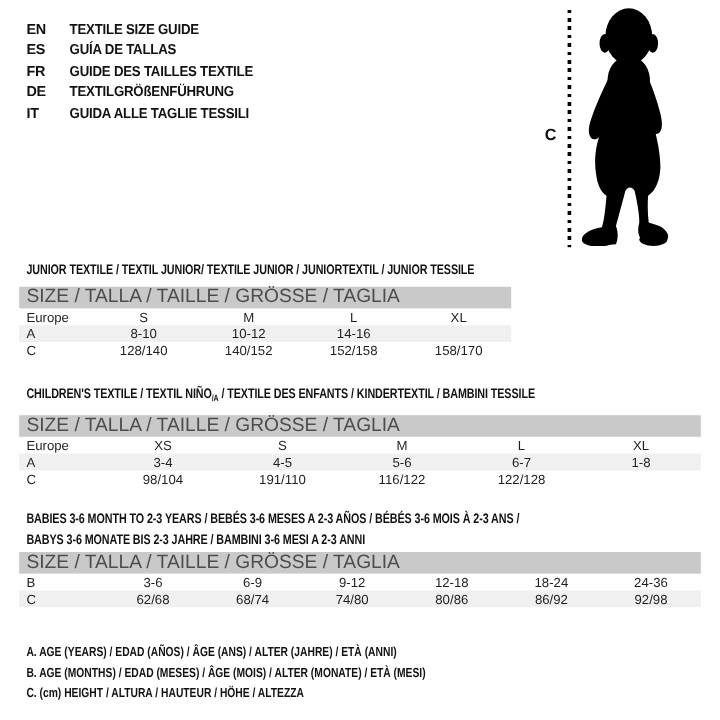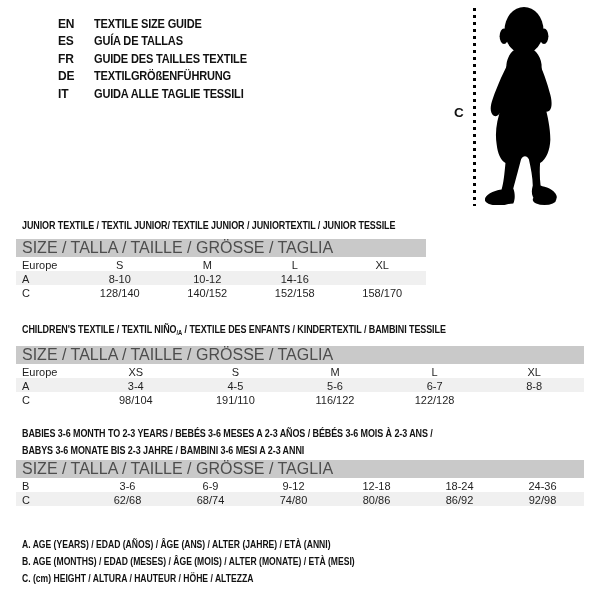--- a/index.html
+++ b/index.html
@@ -3,21 +3,21 @@
 <meta charset="utf-8">
 <style>
   html,body{margin:0;padding:0;}
   body{width:600px;height:600px;background:#fff;position:relative;overflow:hidden;
        font-family:"Liberation Sans","DejaVu Sans",sans-serif;color:#111;}
   .abs{position:absolute;}
 
   
   .lang-list{left:22px;top:15px;}
   .lang-row{display:flex;height:17.5px;align-items:center;font-size:12px;font-weight:bold;letter-spacing:-0.2px;}
-  .lang-code{width:36px;flex:0 0 36px;margin-left:36px;}
+  .lang-code{width:36px;flex:0 0 36px;}
   .lang-name{white-space:nowrap;transform:scaleX(.92);transform-origin:0 50%;display:inline-block;}
 
   
   .dash-line{left:473px;top:8px;width:3px;height:198px;
              background:repeating-linear-gradient(to bottom,#000 0 3px,transparent 3px 7px);}
   .c-label{left:454px;top:105px;font-size:13.5px;font-weight:bold;}
 
   
   .sec-title{left:22px;font-size:11.5px;font-weight:bold;white-space:nowrap;
              transform:scaleX(.78);transform-origin:0 0;letter-spacing:-0.1px;line-height:17px;}
@@ -124,21 +124,21 @@
     <span class="cell">M</span>
     <span class="cell">L</span>
     <span class="cell">XL</span>
   </div>
   <div class="trow alt">
     <span class="rlabel">A</span>
     <span class="cell">3-4</span>
     <span class="cell">4-5</span>
     <span class="cell">5-6</span>
     <span class="cell">6-7</span>
-    <span class="cell">8-8</span>
+    <span class="cell">1-8</span>
   </div>
   <div class="trow">
     <span class="rlabel">C</span>
     <span class="cell">98/104</span>
     <span class="cell">191/110</span>
     <span class="cell">116/122</span>
     <span class="cell">122/128</span>
   </div>
 </div>
 

